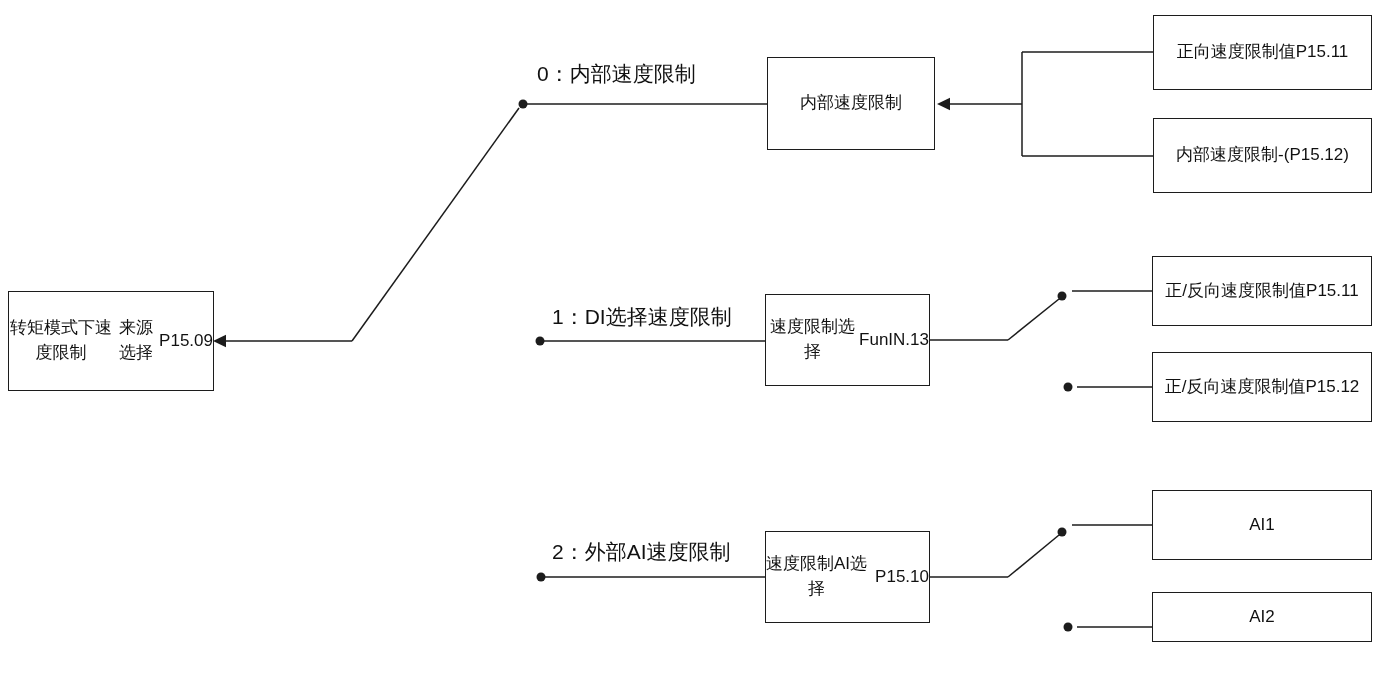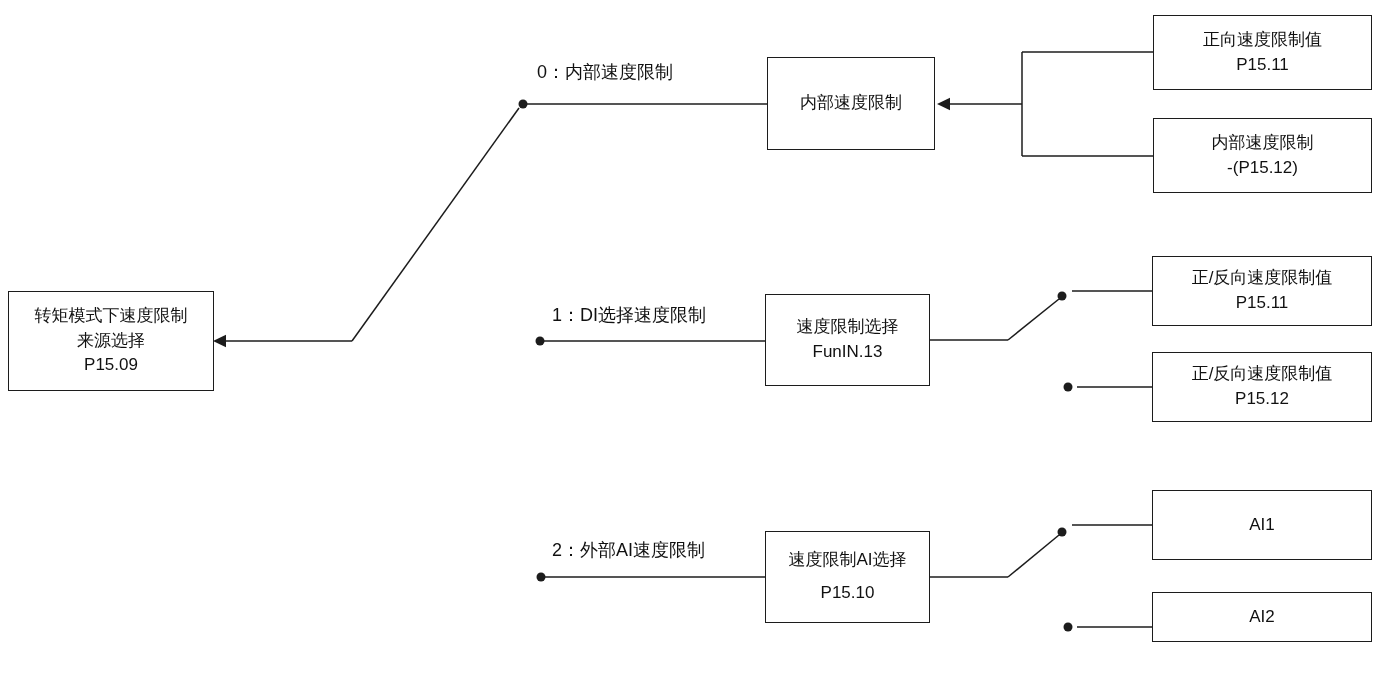--- a/index.html
+++ b/index.html
@@ -12,30 +12,30 @@
     color: #111111;
     overflow: hidden;
   }
   .wires { position: absolute; left: 0; top: 0; }
   .box {
     position: absolute;
     box-sizing: border-box;
     border: 1.5px solid #1c1c1c;
     background: #ffffff;
     display: flex;
-    flex-direction: column;
+    flex-direction: row;
     align-items: center;
     justify-content: center;
     text-align: center;
     font-size: 17px;
     line-height: 1.45;
   }
   .lbl {
     position: absolute;
-    font-size: 18px;
+    font-size: 21px;
     white-space: nowrap;
   }
 </style>
 </head>
 <body>
 
 <div class="canvas">
 
   <svg class="wires" width="1375" height="685" viewBox="0 0 1375 685">
     <g stroke="#1c1c1c" stroke-width="1.5" fill="none">

